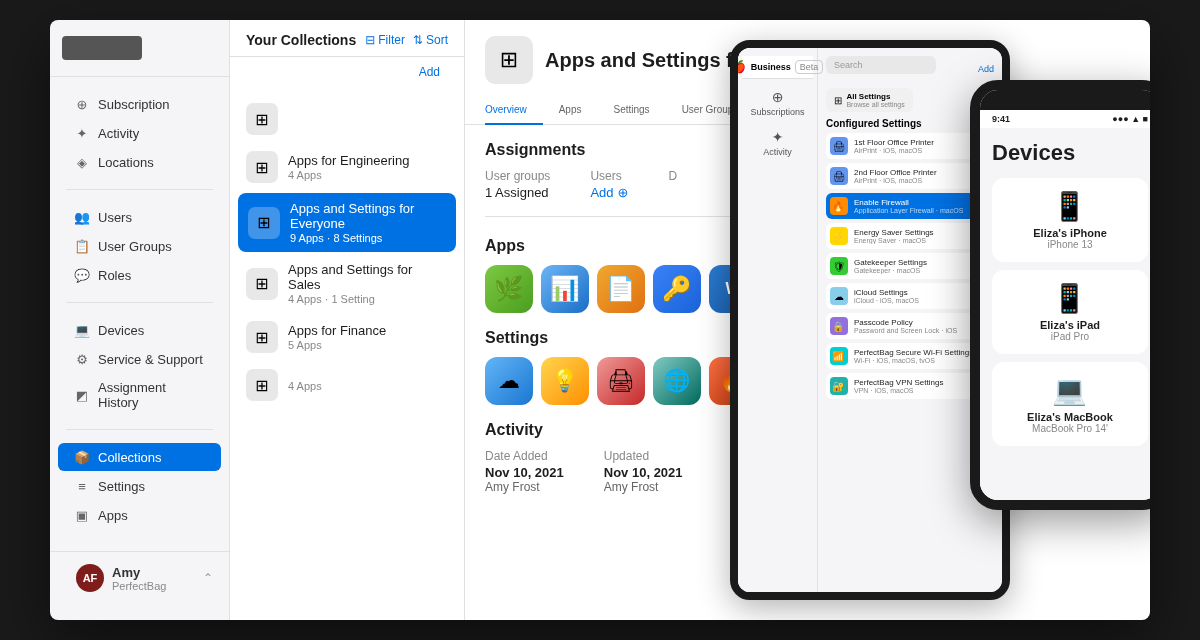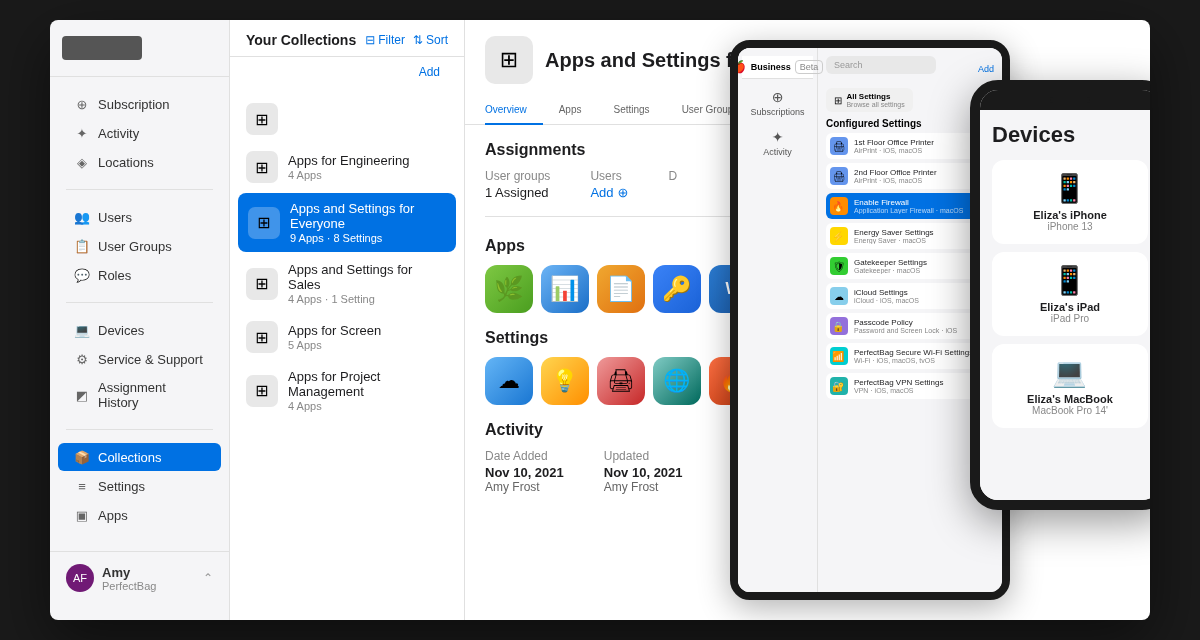--- a/index.html
+++ b/index.html
@@ -83,29 +83,30 @@
       margin-top: auto;
       padding: 12px 16px;
       display: flex;
       align-items: center;
       gap: 8px;
       border-top: 1px solid #e0e0e0;
     }
     .avatar {
       width: 28px;
       height: 28px;
-      background: #701a75;
+      background: #7f1d1d;
       border-radius: 50%;
       display: flex;
       align-items: center;
       justify-content: center;
       font-size: 11px;
       color: white;
-      font-weight: 400;
+      font-weight: 700;
       flex-shrink: 0;
+      margin-left: 10px;
     }
     .footer-user-info { flex: 1; }
     .footer-name { font-size: 13px; font-weight: 600; color: #333; }
     .footer-org { font-size: 11px; color: #888; }
     .footer-chevron { font-size: 12px; color: #999; }
 
     
     .collections-panel {
       width: 235px;
       background: #ffffff;
@@ -611,29 +612,28 @@
         <div class="collection-icon">⊞</div>
         <div class="collection-info">
           <div class="collection-name">Apps and Settings for Sales</div>
           <div class="collection-meta">4 Apps · 1 Setting</div>
         </div>
       </div>
 
       <div class="collection-item">
         <div class="collection-icon">⊞</div>
         <div class="collection-info">
-          <div class="collection-name">Apps for Screen</div>
+          <div class="collection-name">Apps for Finance</div>
           <div class="collection-meta">5 Apps</div>
         </div>
       </div>
 
       <div class="collection-item">
         <div class="collection-icon">⊞</div>
         <div class="collection-info">
-          <div class="collection-name">Apps for Project Management</div>
           <div class="collection-meta">4 Apps</div>
         </div>
       </div>
     </div>
   </div>
 
   <div class="detail-panel">
     <div class="detail-header">
       <div class="detail-title-row">
         <div class="detail-app-icon">⊞</div>
@@ -818,20 +818,24 @@
             </div>
           </div>
         </div>
       </div>
     </div>
 
     <div class="phone-screen">
       <div class="phone-notch">
         <div style="width:40px;height:6px;background:#1a1a1a;border-radius:3px;"></div>
       </div>
+      <div class="phone-status-bar">
+        <span>9:41</span>
+        <span>●●● ▲ ■</span>
+      </div>
       <div class="phone-content">
         <div class="phone-title">Devices</div>
         <div class="device-card">
           <div class="device-image">📱</div>
           <div class="device-name">Eliza's iPhone</div>
           <div class="device-model">iPhone 13</div>
         </div>
         <div class="device-card">
           <div class="device-image">📱</div>
           <div class="device-name">Eliza's iPad</div>

